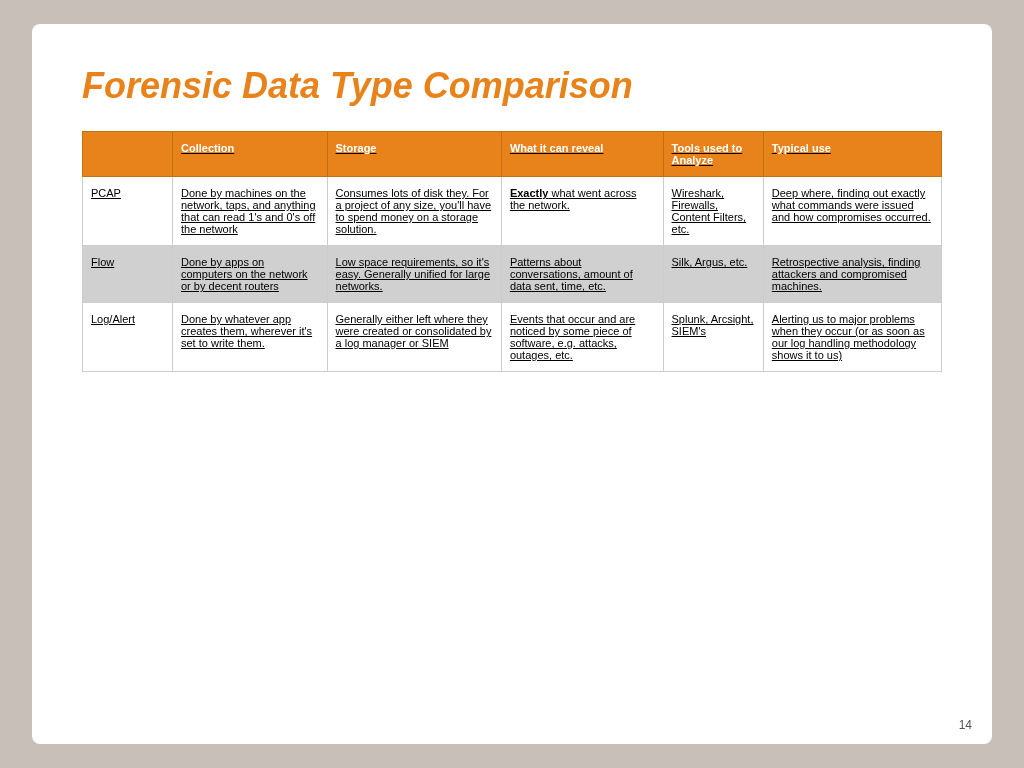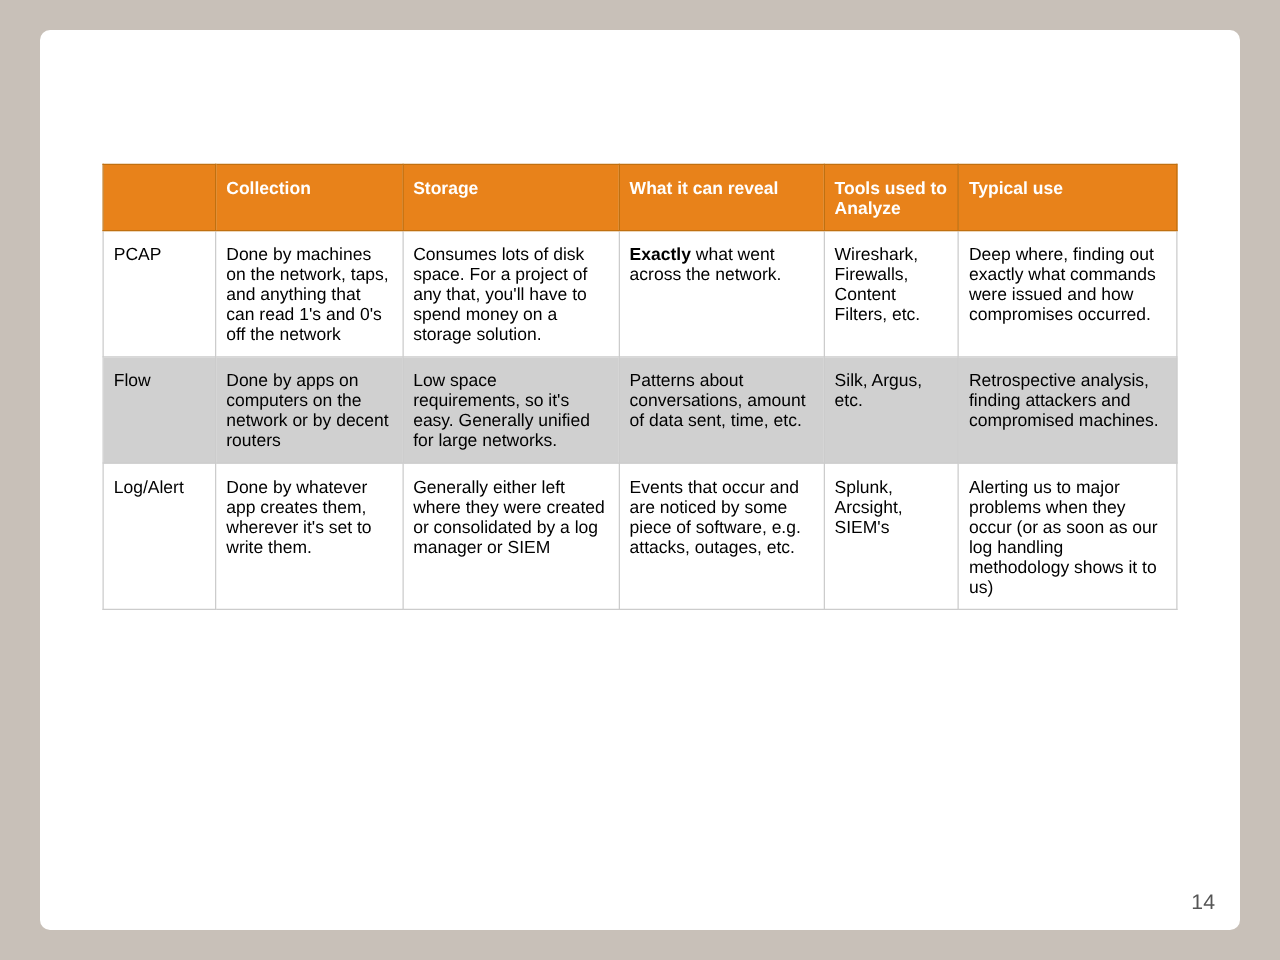--- a/index.html
+++ b/index.html
@@ -23,21 +23,22 @@
       color: #e8821a;
       font-size: 36px;
       font-weight: bold;
       font-style: italic;
       margin-bottom: 24px;
       line-height: 1.2;
     }
     table {
       width: 100%;
       border-collapse: collapse;
-      font-size: 14px;
+      font-size: 11px;
+      text-decoration: underline;
     }
     th {
       background-color: #e8821a;
       color: white;
       font-weight: bold;
       padding: 10px 8px;
       text-align: left;
       vertical-align: top;
     }
     th:first-child {
@@ -55,49 +56,49 @@
     tr:nth-child(even) td {
       background-color: #d0d0d0;
     }
     .bold {
       font-weight: bold;
     }
     .page-num {
       position: absolute;
       bottom: 12px;
       right: 20px;
-      font-size: 17px;
+      font-size: 12px;
       color: #555;
     }
     th { border: 1px solid #c07010; }
   </style>
 </head>
 <body>
 
 <div class="slide">
   <div class="title">
-    <br>
+    <span>Forensic Data Type Comparison</span><br>
   </div>
 
   <table>
     <thead>
       <tr>
         <th></th>
         <th>Collection</th>
         <th>Storage</th>
         <th>What it can reveal</th>
         <th>Tools used to Analyze</th>
         <th>Typical use</th>
       </tr>
     </thead>
     <tbody id="table-body">
     <tr>
           <td>PCAP</td>
           <td>Done by machines on the network, taps, and anything that can read 1's and 0's off the network</td>
-          <td>Consumes lots of disk space. For a project of any that, you'll have to spend money on a storage solution.</td>
+          <td>Consumes lots of disk they. For a project of any size, you'll have to spend money on a storage solution.</td>
           <td><span class="bold">Exactly</span> what went across the network.</td>
           <td>Wireshark, Firewalls, Content Filters, etc.</td>
           <td>Deep where, finding out exactly what commands were issued and how compromises occurred.</td>
         </tr>
         <tr>
           <td>Flow</td>
           <td>Done by apps on computers on the network or by decent routers</td>
           <td>Low space requirements, so it's easy. Generally unified for large networks.</td>
           <td>Patterns about conversations, amount of data sent, time, etc.</td>
           <td>Silk, Argus, etc.</td>

